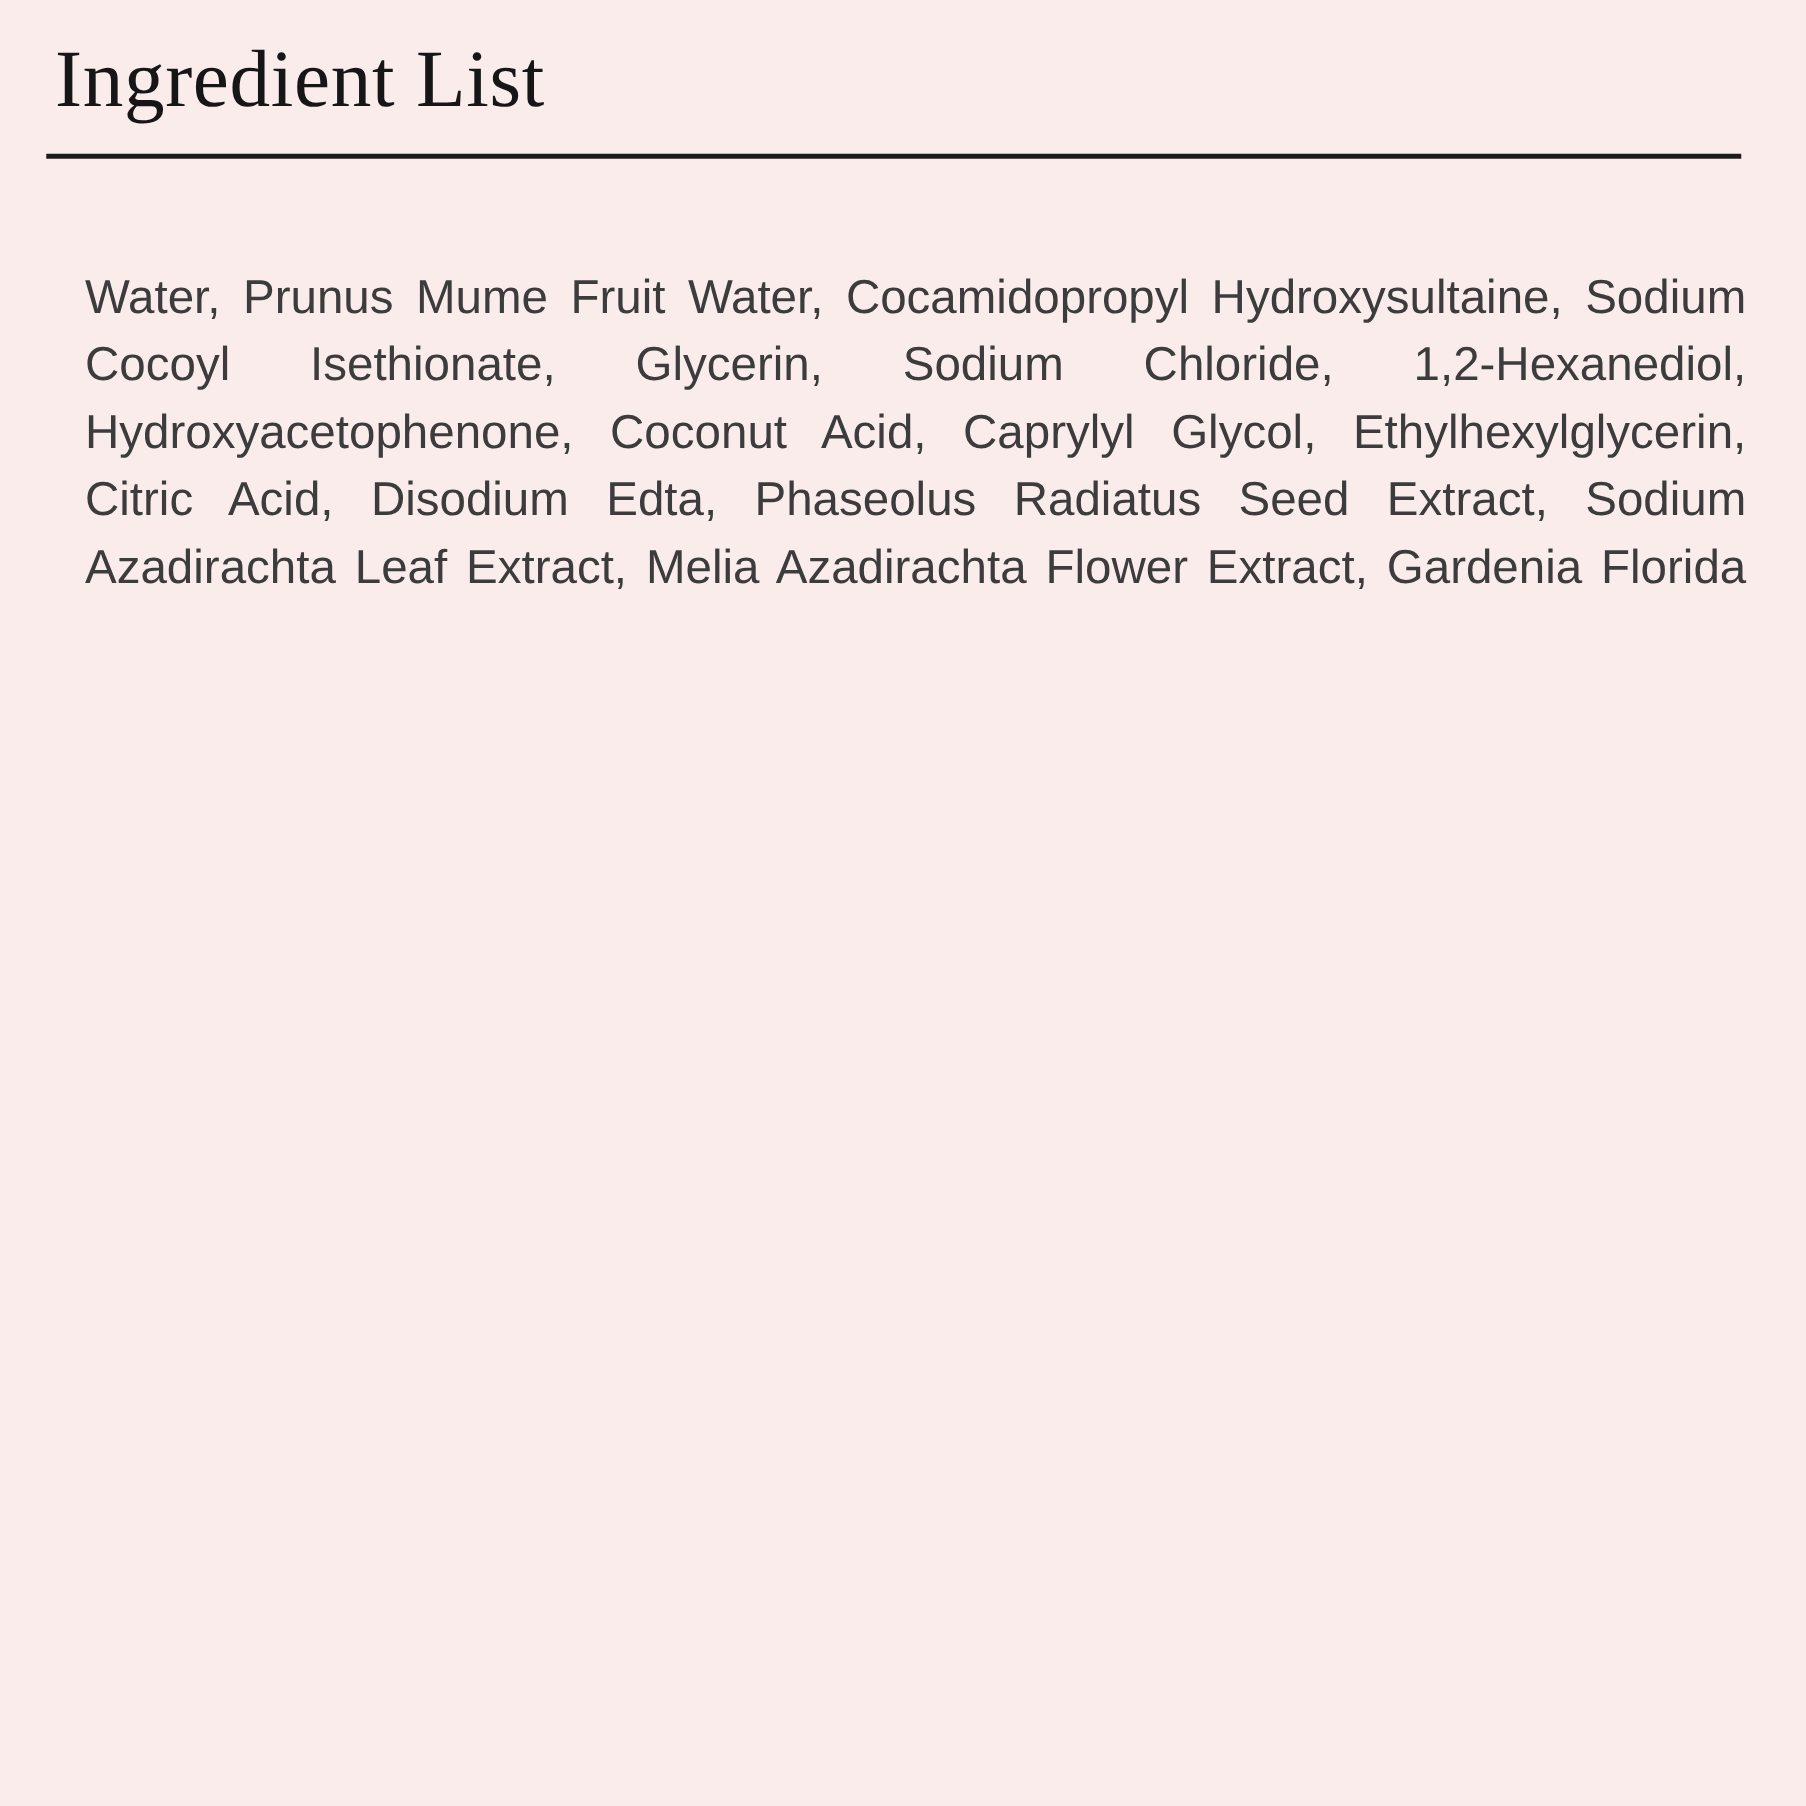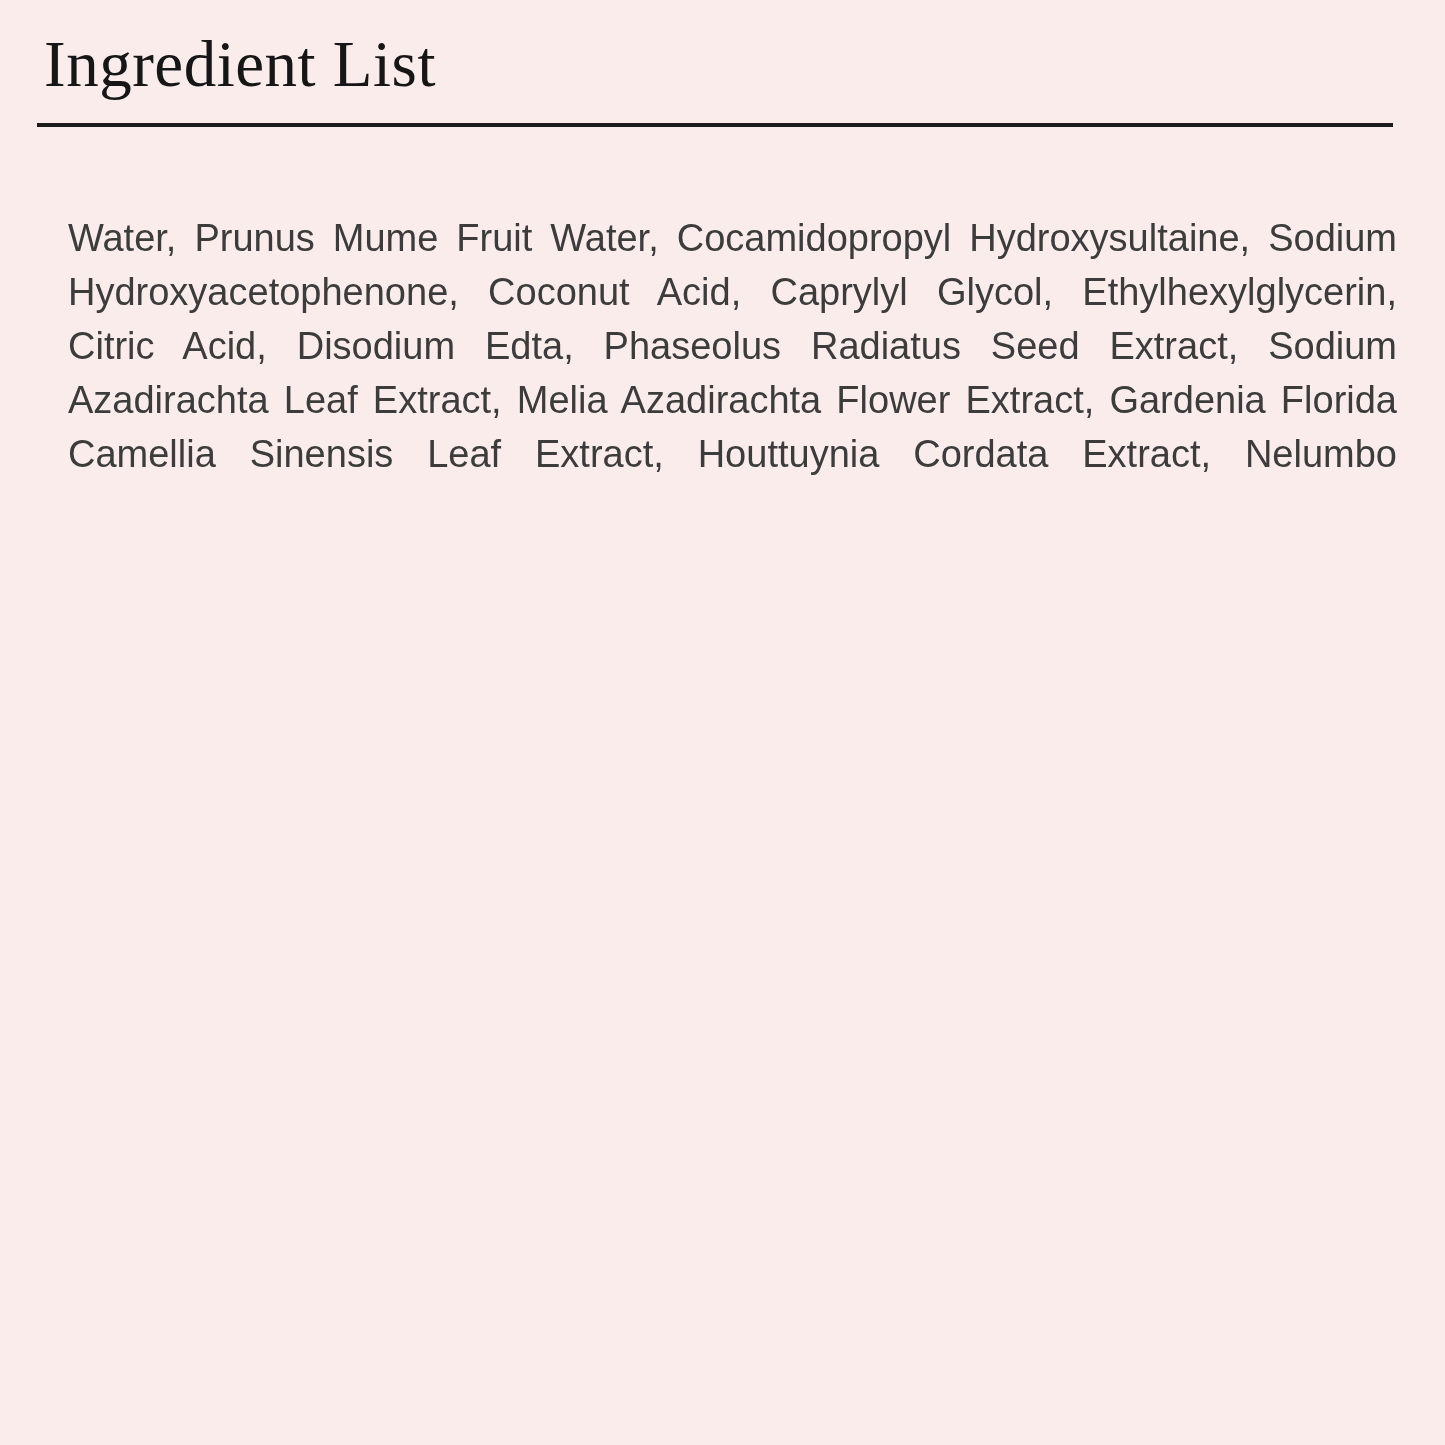--- a/index.html
+++ b/index.html
@@ -65,18 +65,18 @@
   }
 </style>
 </head>
 <body>
 
 <div class="page">
   <h1 class="title">Ingredient List</h1>
   <div class="rule"></div>
   <div class="ingredients">
       <div class="ing-line">Water, Prunus Mume Fruit Water, Cocamidopropyl Hydroxysultaine, Sodium</div>
+      <div class="ing-line">Cocoyl Isethionate, Glycerin, Sodium Chloride, 1,2-Hexanediol,</div>
       <div class="ing-line">Hydroxyacetophenone, Coconut Acid, Caprylyl Glycol, Ethylhexylglycerin,</div>
       <div class="ing-line">Citric Acid, Disodium Edta, Phaseolus Radiatus Seed Extract, Sodium</div>
       <div class="ing-line">Azadirachta Leaf Extract, Melia Azadirachta Flower Extract, Gardenia Florida</div>
-      <div class="ing-line">Camellia Sinensis Leaf Extract, Houttuynia Cordata Extract, Nelumbo</div>
     </div>
 </div>
 
 </body></html>

